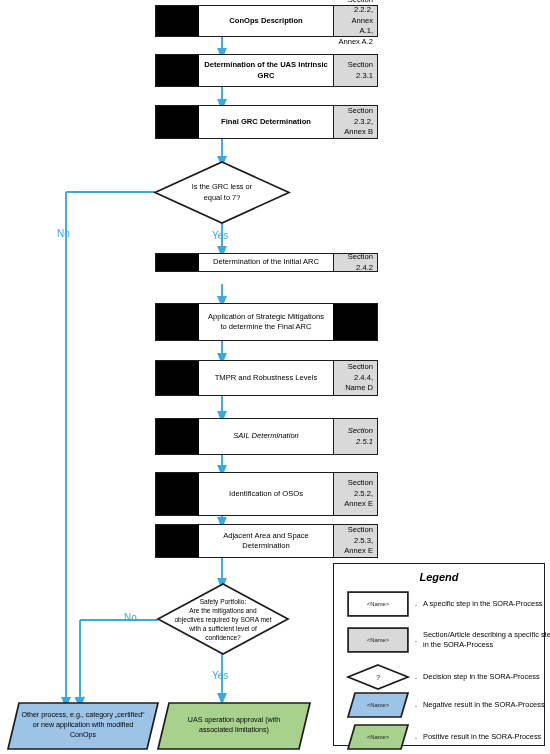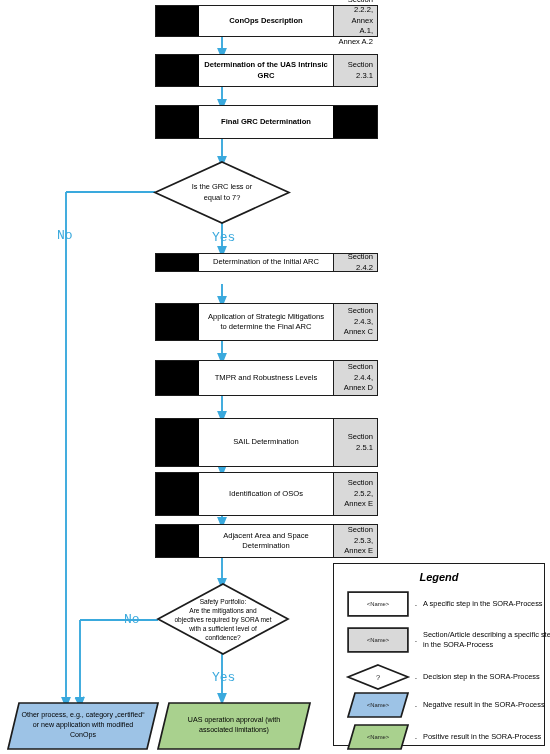--- a/index.html
+++ b/index.html
@@ -44,21 +44,21 @@
   .para svg{position:absolute;left:0;top:0;overflow:visible;}
   .para .ptext{
     position:absolute;left:0;top:0;width:100%;height:100%;
     display:flex;align-items:center;justify-content:center;
     text-align:center;font-size:7.6px;line-height:10.6px;
     padding:0 14px;box-sizing:border-box;pointer-events:none;
   }
 
   
   .edgelabel{
-    position:absolute;font-size:13px;color:#3aa9dd;white-space:nowrap;font-family:Liberation Mono, monospace;
+    position:absolute;font-size:10px;color:#3aa9dd;white-space:nowrap;
   }
 
   
   #legend{
     position:absolute;left:333px;top:563px;width:212px;height:183px;
     box-sizing:border-box;border:1.8px solid #1c1c1c;background:#ffffff;
   }
   #legend .ltitle{
     text-align:center;font-style:italic;font-weight:bold;font-size:11px;
     margin-top:7px;
@@ -113,40 +113,40 @@
 Annex A.1, Annex A.2</div>
   </div>
 
   <div class="proc bold" style="left:155px;top:54px;width:223px;height:33px;">
     <div class="lbl">Determination of the UAS Intrinsic GRC</div>
     <div class="ref" style="white-space:pre-line;">Section 2.3.1</div>
   </div>
 
   <div class="proc bold" style="left:155px;top:105px;width:223px;height:34px;">
     <div class="lbl">Final GRC Determination</div>
+    <div class="ref" style="white-space:pre-line;">Section 2.3.2,
+Annex B</div>
   </div>
 
   <div class="proc" style="left:155px;top:253px;width:223px;height:19px;">
     <div class="lbl">Determination of the Initial ARC</div>
     <div class="ref" style="white-space:pre-line;">Section 2.4.2</div>
   </div>
 
   <div class="proc" style="left:155px;top:303px;width:223px;height:38px;">
     <div class="lbl">Application of Strategic Mitigations to determine the Final ARC</div>
-    <div class="ref" style="white-space:pre-line;">Section 2.4.3,
-Annex C</div>
   </div>
 
   <div class="proc" style="left:155px;top:360px;width:223px;height:36px;">
     <div class="lbl">TMPR and Robustness Levels</div>
     <div class="ref" style="white-space:pre-line;">Section 2.4.4,
-Annex D</div>
-  </div>
-
-  <div class="proc" style="left:155px;top:418px;width:223px;height:49px;">
+Name D</div>
+  </div>
+
+  <div class="proc" style="left:155px;top:418px;width:223px;height:37px;font-style:italic;">
     <div class="lbl">SAIL Determination</div>
     <div class="ref" style="white-space:pre-line;">Section 2.5.1</div>
   </div>
 
   <div class="proc" style="left:155px;top:472px;width:223px;height:44px;">
     <div class="lbl">Identification of OSOs</div>
     <div class="ref" style="white-space:pre-line;">Section 2.5.2,
 Annex E</div>
   </div>
 

